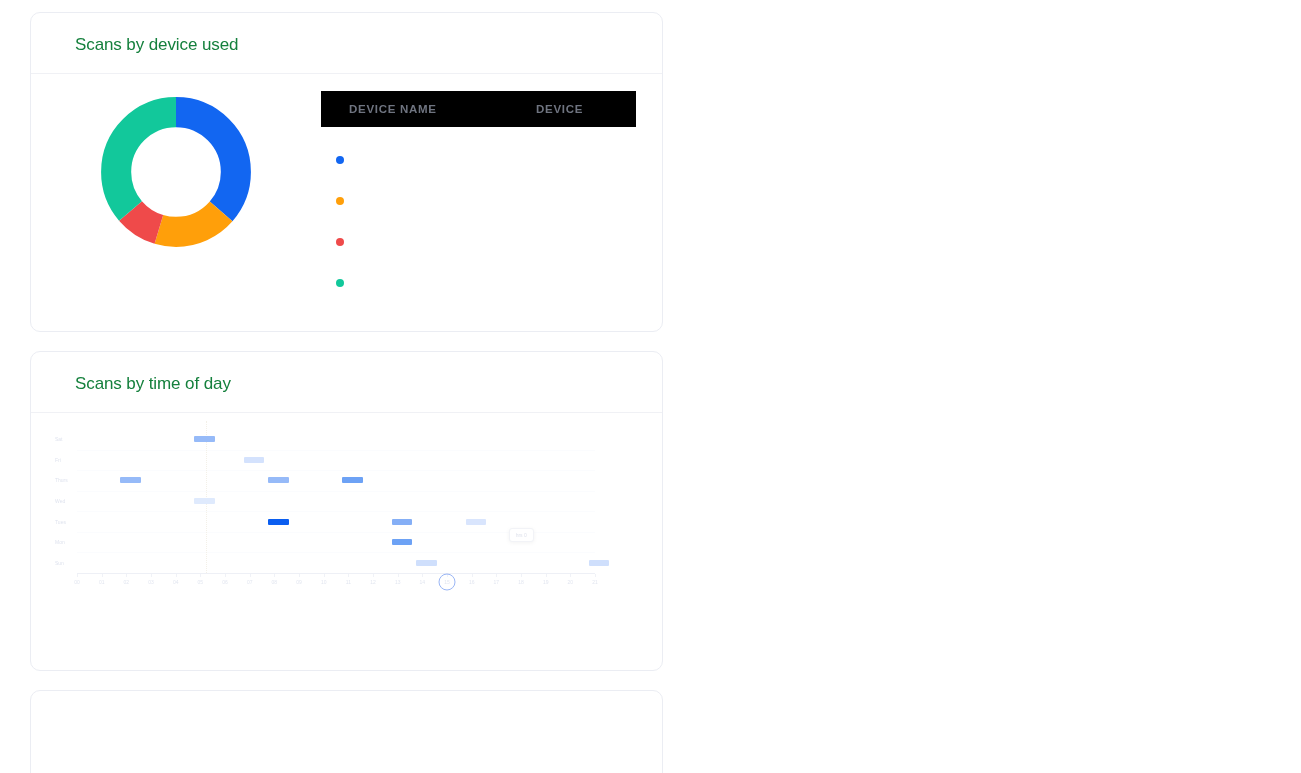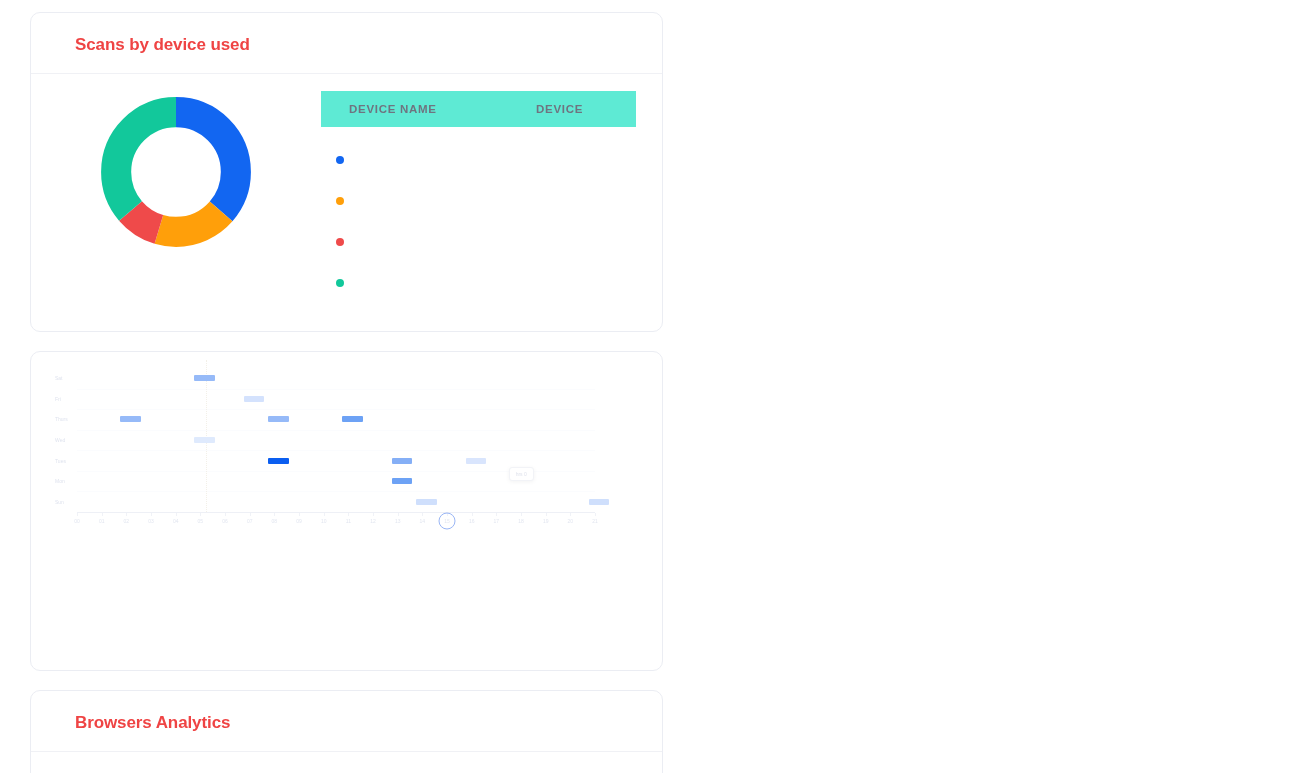--- a/index.html
+++ b/index.html
@@ -30,43 +30,43 @@
   }
   .card-top { height: 320px; }
   .card-bottom { height: 386px; }
   .card-header {
     padding: 22px 26px 18px 44px;
     border-bottom: 1px solid #f0f1f5;
     margin: 0 0 0 0;
   }
   .card-header .hdr-inner {
     font-size: 17px;
-    font-weight: bold;
-    color: #ef4444;
+    font-weight: normal;
+    color: #15803d;
     letter-spacing: -0.1px;
   }
   .card-body { flex: 1; position: relative; overflow: hidden; }
 
   
   .donut-wrap {
     display: flex;
     align-items: flex-start;
     padding: 17px 0 0 0;
   }
   .donut-holder {
     width: 290px;
     display: flex;
     justify-content: center;
     padding-top: 2px;
   }
   .donut { display: block; }
 
   .dev-table { width: 315px; margin-top: 0; }
   .dev-thead {
-    background: #5eead4;
+    background: #000000;
     display: flex;
     align-items: center;
     height: 36px;
     padding: 0 24px 0 28px;
     gap: 35px;
   }
   .dev-thead span {
     font-size: 11.5px;
     letter-spacing: 0.7px;
     color: #6f7480;
@@ -232,20 +232,23 @@
                 </div>
                 <div class="dev-amount"></div>
               </div>
             </div>
         </div>
       </div>
     </div>
   </div>
 
   <div class="card card-top">
+    <div class="card-header">
+      <div class="hdr-inner">Scans by time of day</div>
+    </div>
     <div class="card-body">
       <div class="tod">
         <div class="tod-plot" id="tod-plot">
             <div class="gridline" style="top: 28.5714px;"></div>
             <div class="ylab" style="top: 18.2857px;">Sat</div>
             <div class="gridline" style="top: 49.1429px;"></div>
             <div class="ylab" style="top: 38.8571px;">Fri</div>
             <div class="gridline" style="top: 69.7143px;"></div>
             <div class="ylab" style="top: 59.4286px;">Thurs</div>
             <div class="gridline" style="top: 90.2857px;"></div>
@@ -315,21 +318,18 @@
             <div class="xtick" style="left: 515.333px; top: 158px;">20</div>
             <div class="xtick-mark" style="left: 540px; top: 153px;"></div>
             <div class="xtick" style="left: 540px; top: 158px;">21</div>
             <div class="tod-tooltip" style="left: 453.667px; top: 106.743px;">hrs  0</div>
           </div>
       </div>
     </div>
   </div>
 
   <div class="card card-bottom">
-    <div class="card-header">
-      <div class="hdr-inner">Browsers Analytics</div>
-    </div>
     <div class="card-body">
       <div class="browsers" id="browser-list"></div>
     </div>
   </div>
 
 </div>
 
 </body></html>

